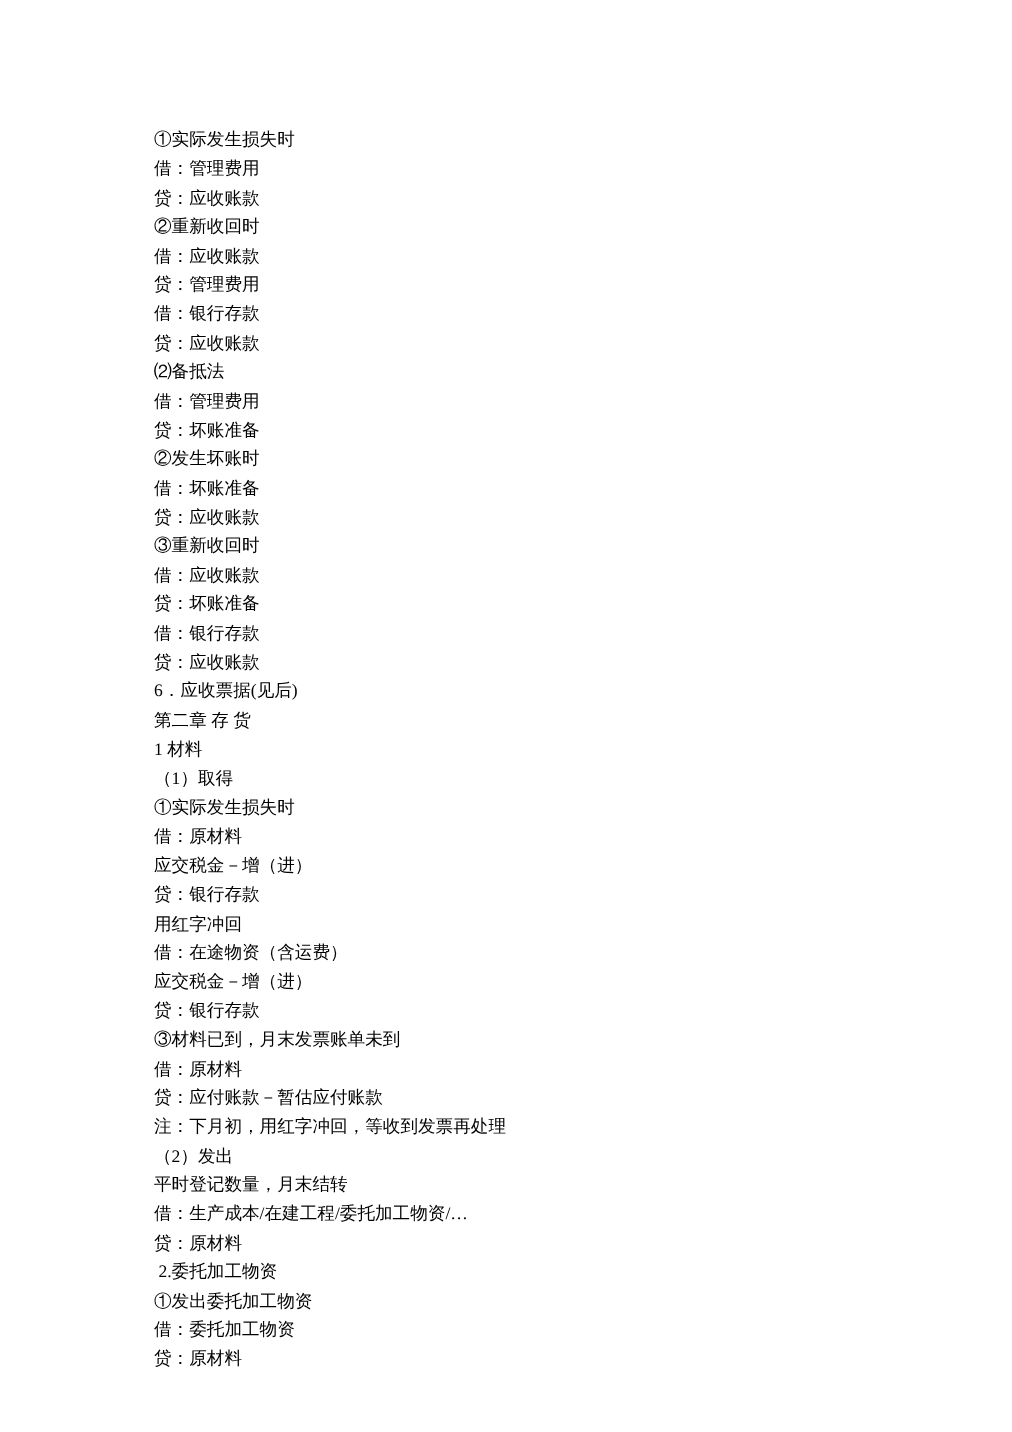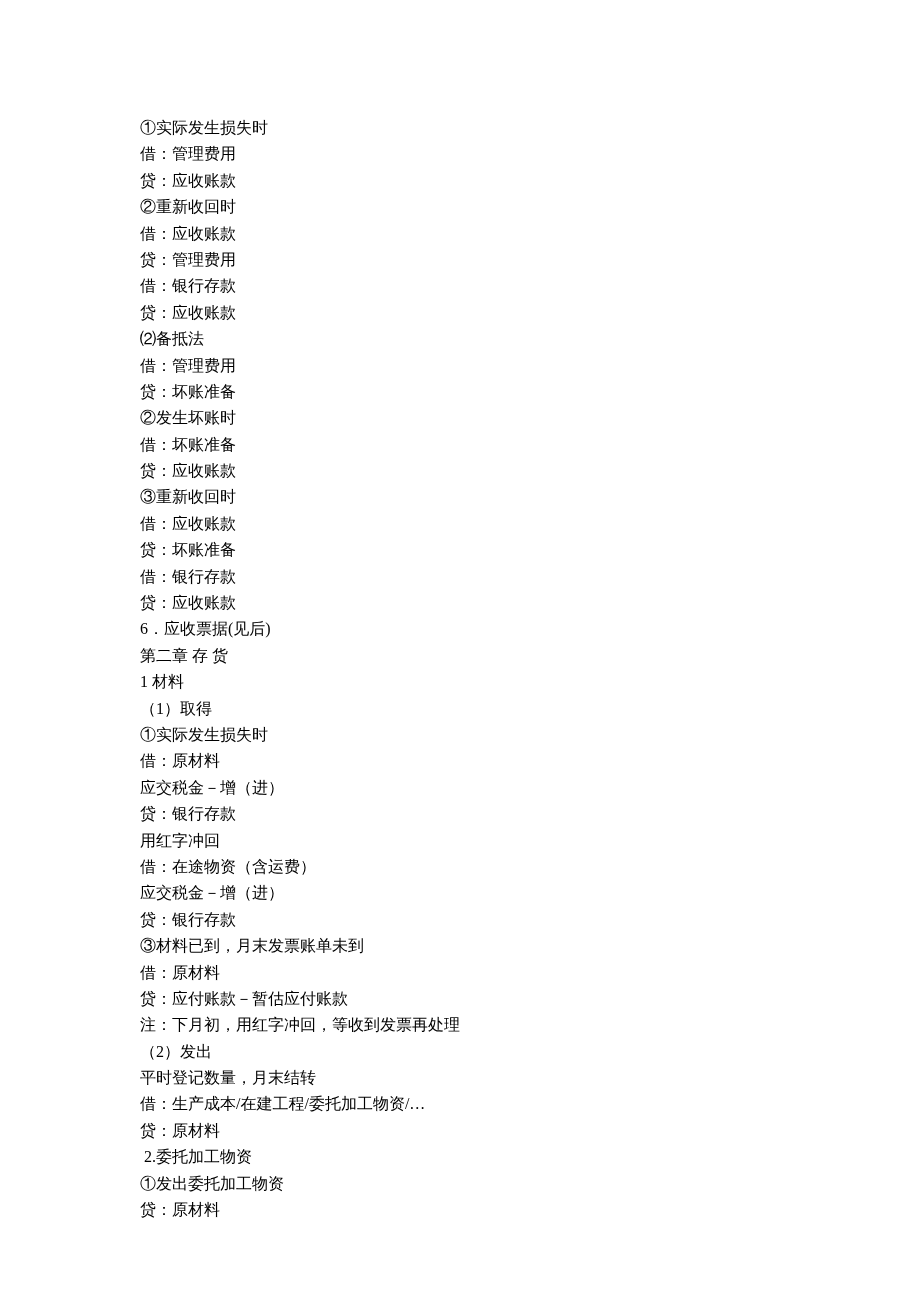--- a/index.html
+++ b/index.html
@@ -60,14 +60,15 @@
     <span class="line">③材料已到，月末发票账单未到</span>
     <span class="line">借：原材料</span>
     <span class="line">贷：应付账款－暂估应付账款</span>
     <span class="line">注：下月初，用红字冲回，等收到发票再处理</span>
     <span class="line">（2）发出</span>
     <span class="line">平时登记数量，月末结转</span>
     <span class="line">借：生产成本/在建工程/委托加工物资/…</span>
     <span class="line">贷：原材料</span>
     <span class="line"> 2.委托加工物资</span>
     <span class="line">①发出委托加工物资</span>
+    <span class="line">借：委托加工物资</span>
     <span class="line">贷：原材料</span>
   </div>
 
 </body></html>

